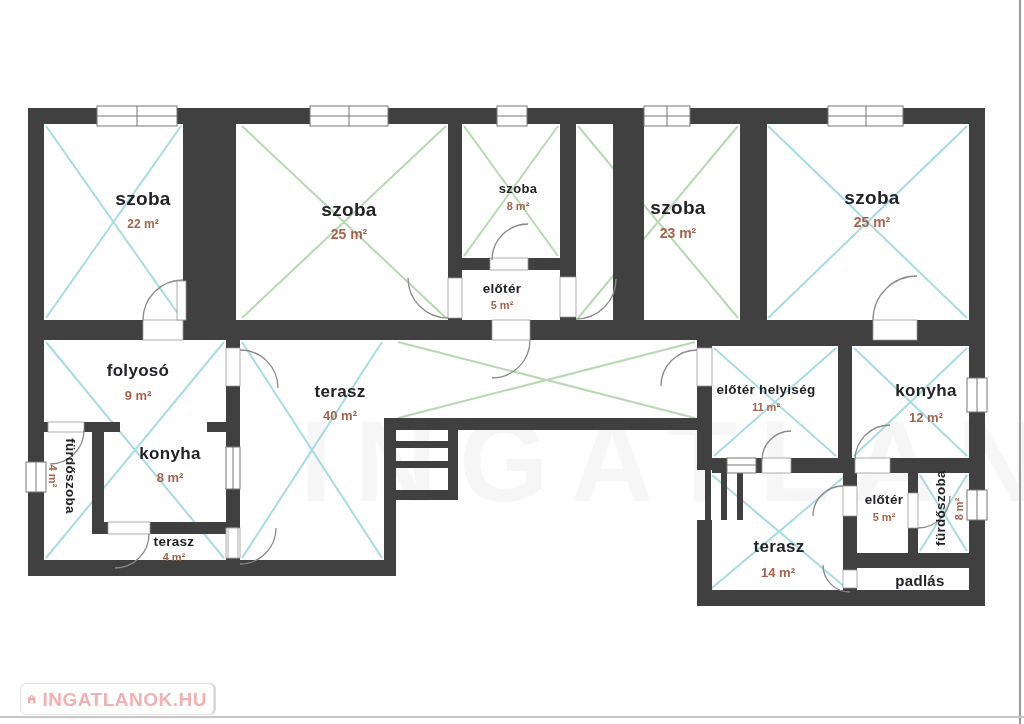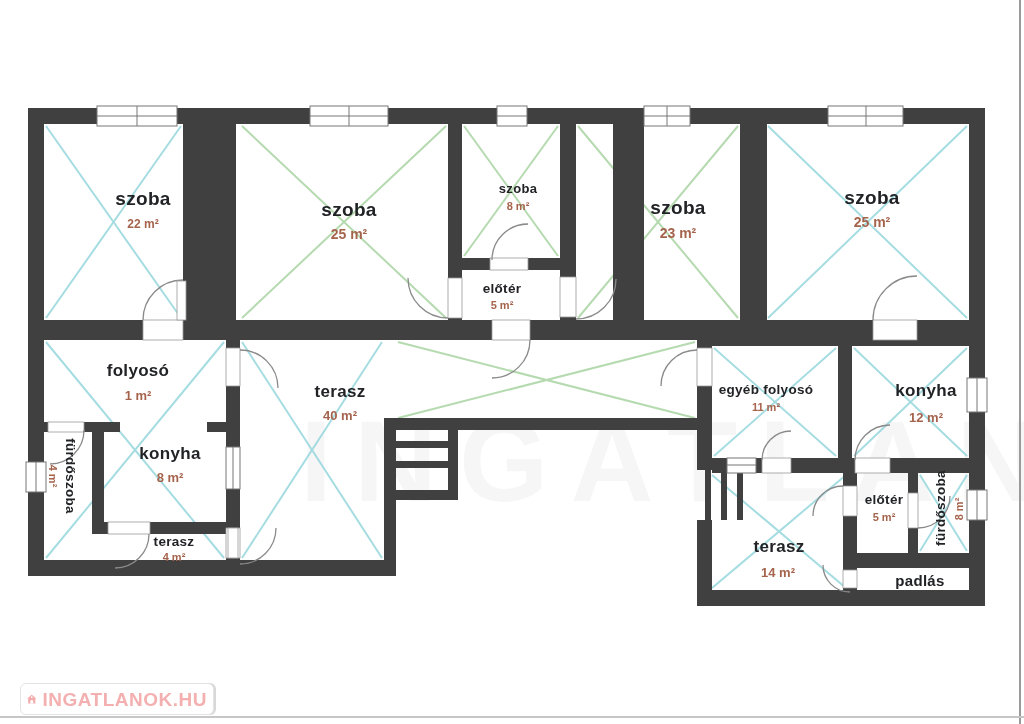--- a/index.html
+++ b/index.html
@@ -188,35 +188,35 @@
   <div class="lbl" style="left:502px;top:289px;font-size:13.5px">előtér</div>
   <div class="area" style="left:502px;top:305px;font-size:11px">5 m²</div>
 
   <div class="lbl" style="left:678px;top:207px;font-size:19px">szoba</div>
   <div class="area" style="left:678px;top:233px;font-size:14px">23 m²</div>
 
   <div class="lbl" style="left:872px;top:197px;font-size:19px">szoba</div>
   <div class="area" style="left:872px;top:222px;font-size:14px">25 m²</div>
 
   <div class="lbl" style="left:138px;top:370px;font-size:17px">folyosó</div>
-  <div class="area" style="left:138px;top:395px;font-size:13px">1 m²</div>
+  <div class="area" style="left:138px;top:395px;font-size:13px">9 m²</div>
 
   <div class="lbl v90" style="left:70px;top:476px;font-size:13.5px">fürdőszoba</div>
   <div class="area v90" style="left:52px;top:476px;font-size:11px">4 m²</div>
 
   <div class="lbl" style="left:170px;top:453px;font-size:17px">konyha</div>
   <div class="area" style="left:170px;top:477px;font-size:13px">8 m²</div>
 
   <div class="lbl" style="left:174px;top:542px;font-size:13.5px">terasz</div>
   <div class="area" style="left:174px;top:557px;font-size:11px">4 m²</div>
 
   <div class="lbl" style="left:340px;top:391px;font-size:17px">terasz</div>
   <div class="area" style="left:340px;top:415px;font-size:13px">40 m²</div>
 
-  <div class="lbl" style="left:766px;top:390px;font-size:13.5px">egyéb folyosó</div>
+  <div class="lbl" style="left:766px;top:390px;font-size:13.5px">előtér helyiség</div>
   <div class="area" style="left:766px;top:407px;font-size:11px">11 m²</div>
 
   <div class="lbl" style="left:926px;top:390px;font-size:17px">konyha</div>
   <div class="area" style="left:926px;top:417px;font-size:13px">12 m²</div>
 
   <div class="lbl" style="left:884px;top:500px;font-size:13.5px">előtér</div>
   <div class="area" style="left:884px;top:517px;font-size:11px">5 m²</div>
 
   <div class="lbl v270" style="left:941px;top:508px;font-size:13.5px">fürdőszoba</div>
   <div class="area v270" style="left:959px;top:509px;font-size:11px">8 m²</div>

